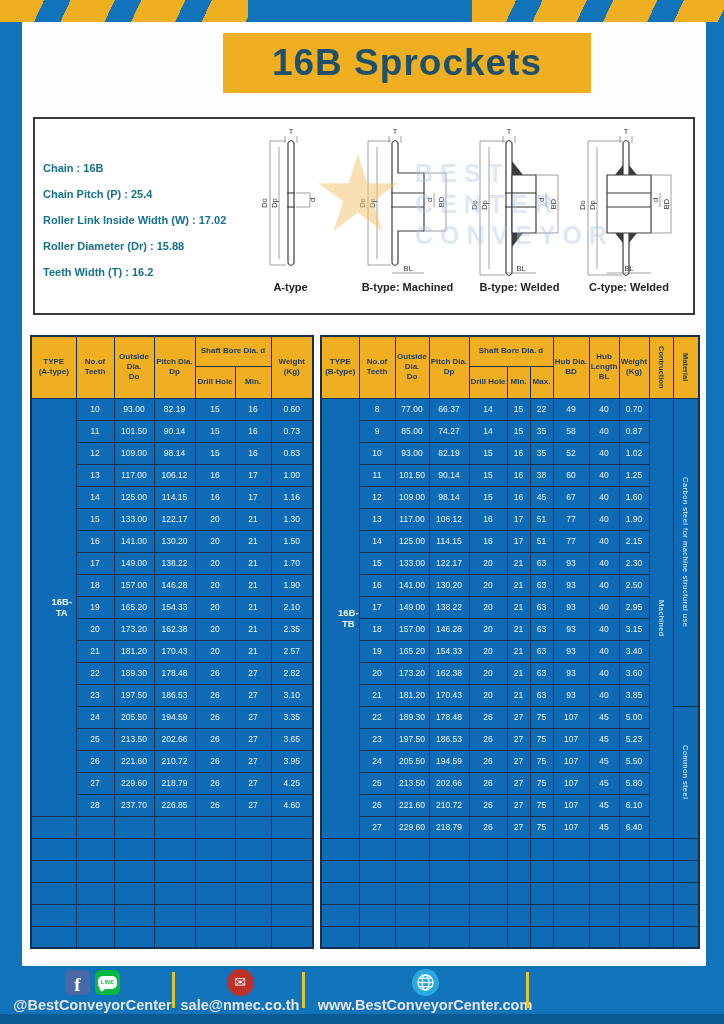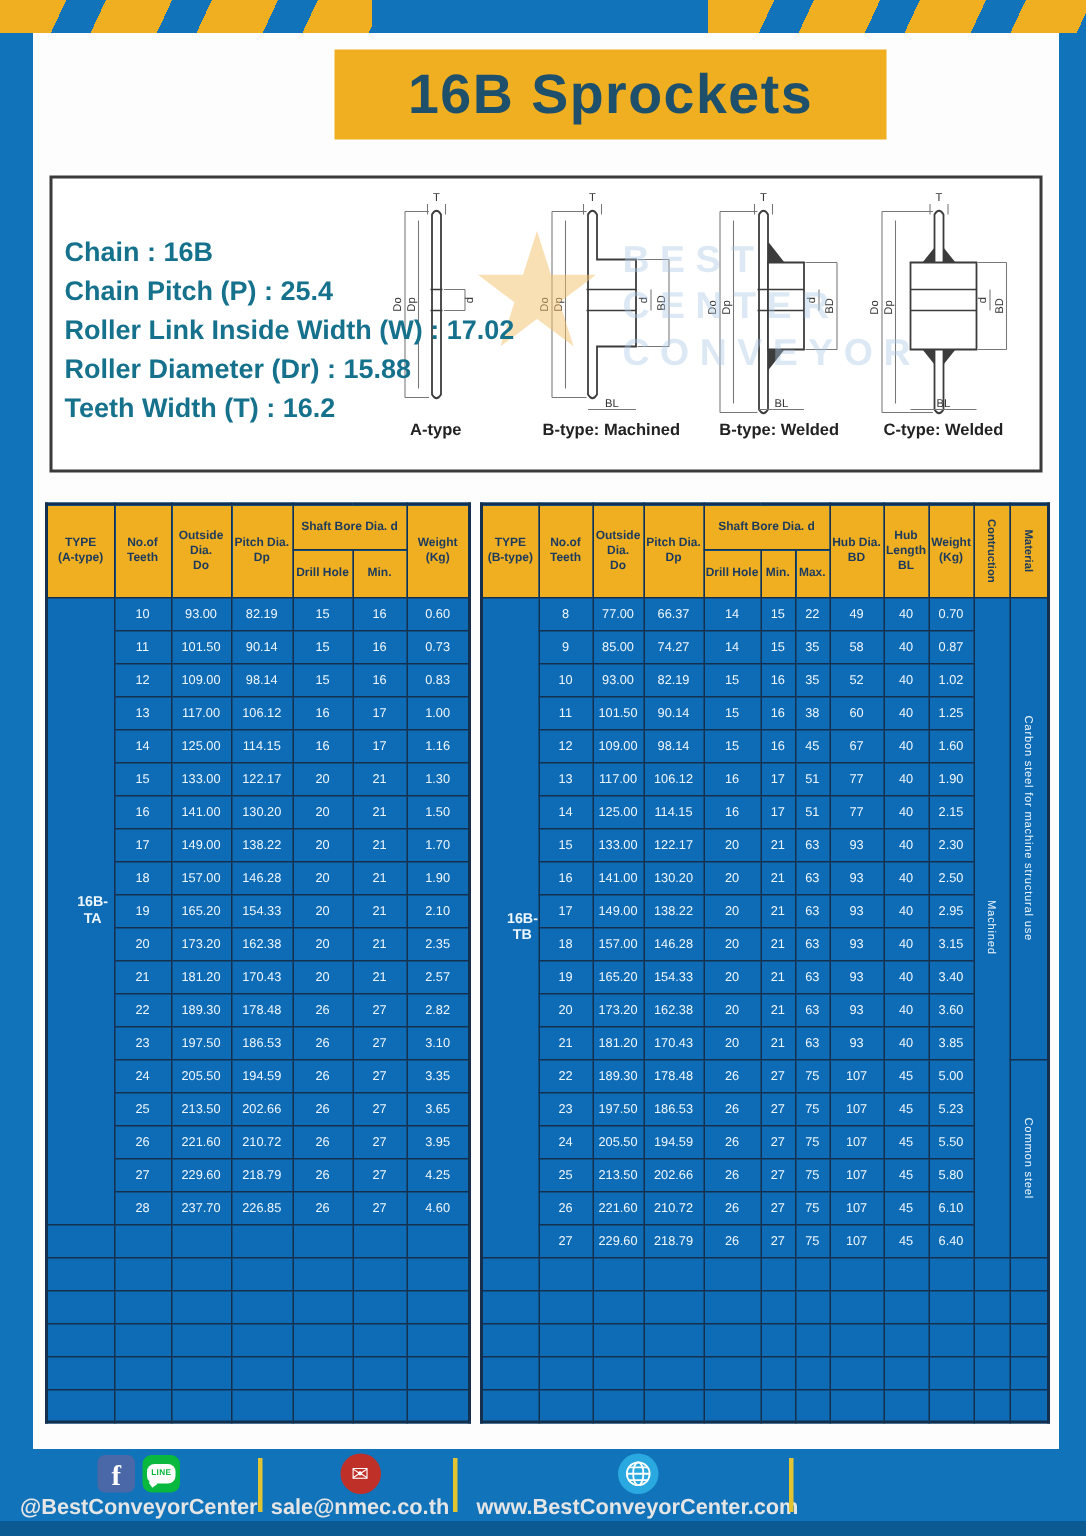--- a/index.html
+++ b/index.html
@@ -16,21 +16,21 @@
   .stripe.right{right:0;width:252px;}
 
   .card{position:absolute;left:22px;top:22px;width:684px;height:944px;background:#fdfdfd;}
 
   .title-banner{position:absolute;left:172px;top:11px;width:368px;height:60px;background:var(--yellow);
     display:flex;align-items:center;justify-content:center;margin-left:29px;}
   .title-banner h1{font-size:37px;font-weight:bold;color:var(--title-text);letter-spacing:1px;}
 
   .spec-panel{position:absolute;left:11px;top:95px;width:662px;height:198px;border:2px solid #3a3a3a;background:#fff;}
   .spec-lines{position:absolute;left:8px;top:36px;z-index:3;}
-  .spec-lines div{font-size:18px;font-weight:bold;color:var(--spec-text);line-height:26px;white-space:nowrap;}
+  .spec-lines div{font-size:11px;font-weight:bold;color:var(--spec-text);line-height:26px;white-space:nowrap;}
 
   .watermark{position:absolute;left:280px;top:30px;z-index:2;opacity:.5;pointer-events:none;display:flex;align-items:center;}
   .watermark .star{width:86px;height:110px;color:#f5c36b;}
   .watermark .wm-text{margin-left:14px;font-weight:bold;font-size:25px;line-height:31px;letter-spacing:7px;color:#a9c9e6;opacity:.8;}
 
   .figure{position:absolute;top:8px;z-index:1;display:flex;flex-direction:column;align-items:center;}
   .figure svg{display:block;}
   .figure .fig-label{margin-top:2px;font-size:11px;font-weight:bold;color:#222;white-space:nowrap;}
   .fig-a{left:218px;width:75px;}
   .fig-b1{left:320px;width:105px;}

